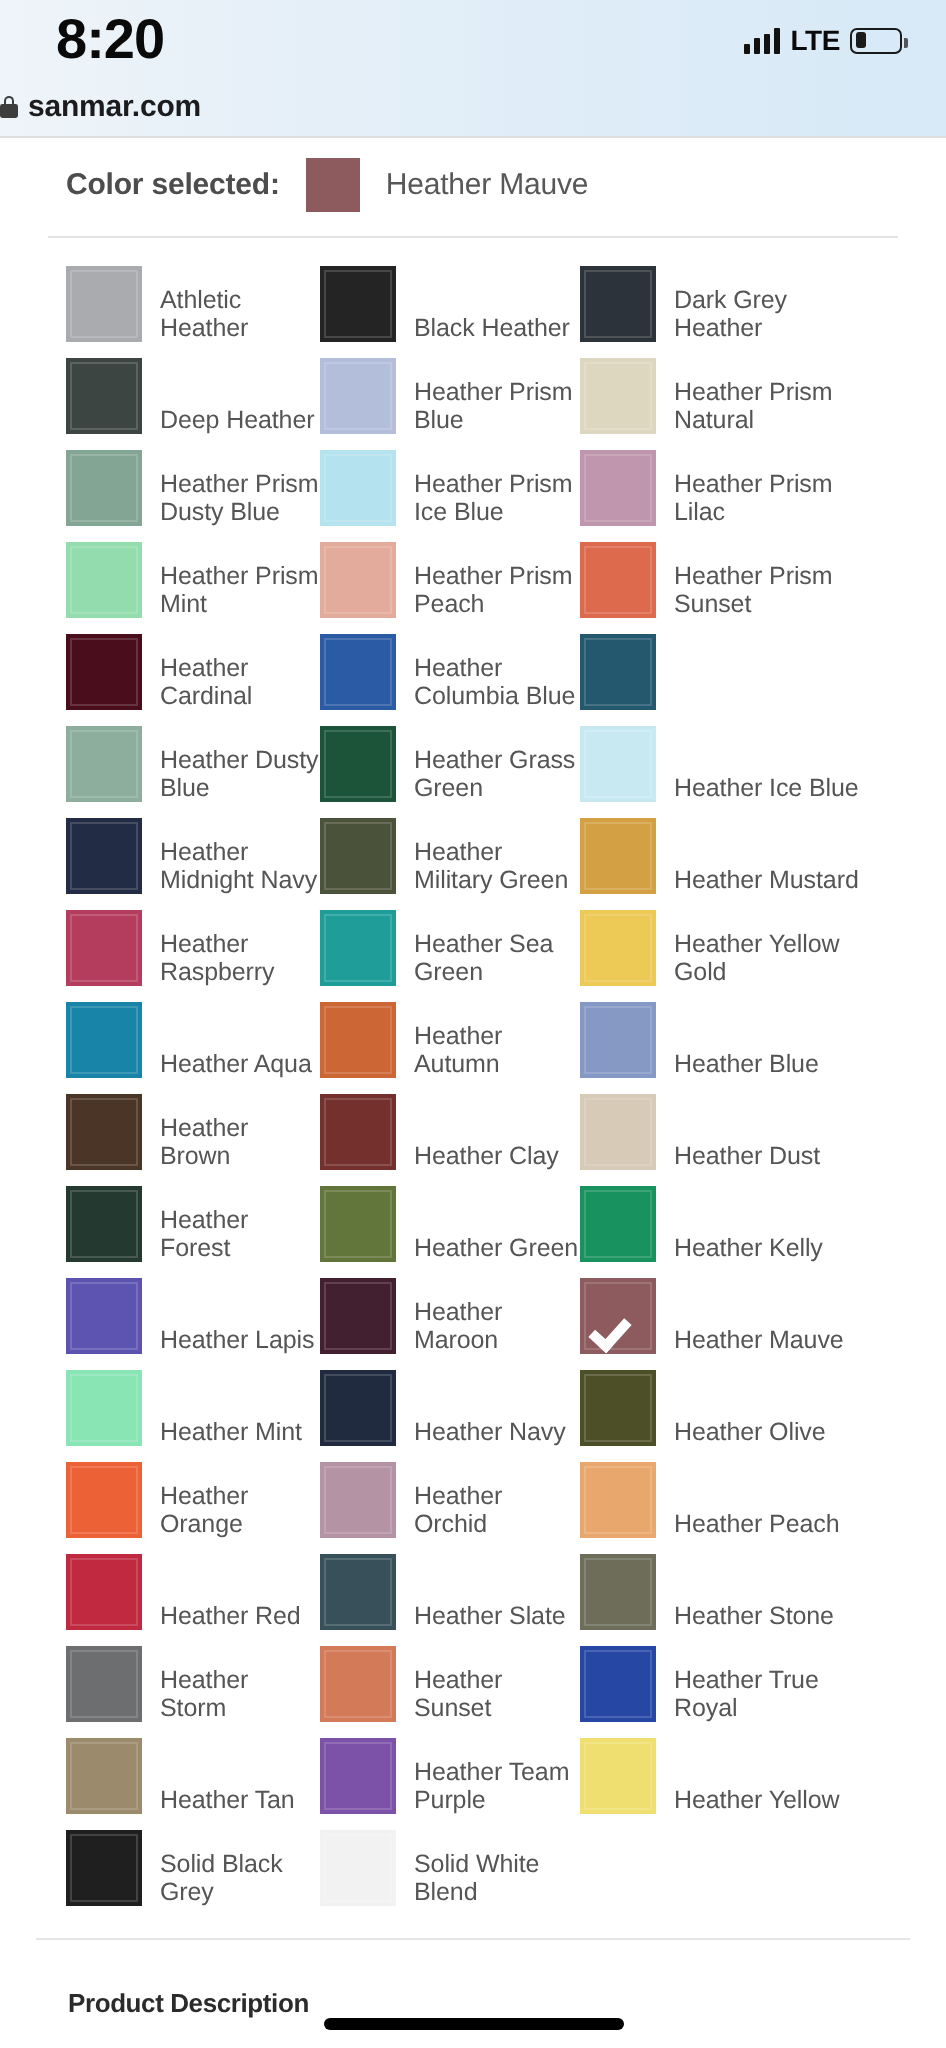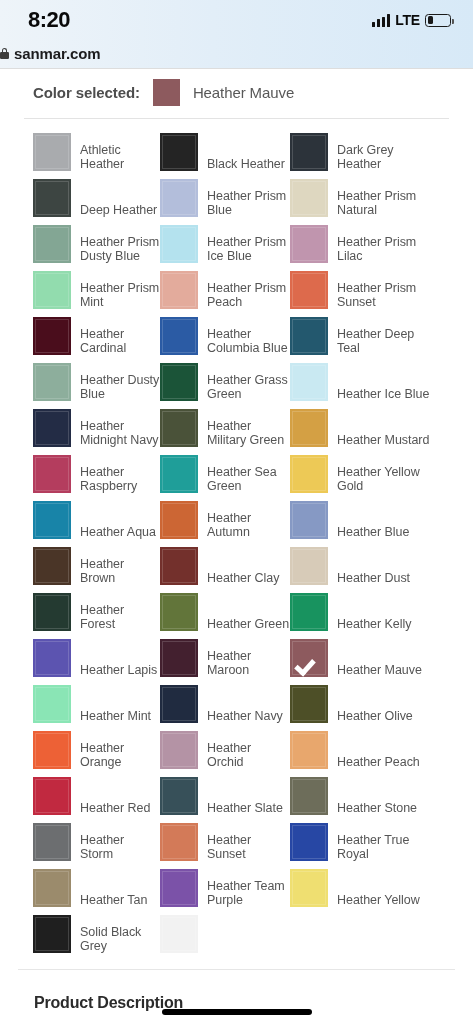--- a/index.html
+++ b/index.html
@@ -23,21 +23,21 @@
   }
   .statusbar {
     height: 40px;
     display: flex;
     align-items: center;
     justify-content: space-between;
     padding: 0 22px 0 28px;
     box-sizing: border-box;
   }
   .clock {
-    font-size: 22px;
+    font-size: 28px;
     font-weight: bold;
     color: #0a0a0a;
     letter-spacing: -0.5px;
   }
   .status-right {
     display: flex;
     align-items: center;
     gap: 5px;
   }
   .signal {
@@ -219,21 +219,21 @@
     max-width: 96px;
   }
 
   .section-divider {
     height: 1px;
     background: #e6e6e6;
     margin: 16px 18px 0 18px;
   }
 
   .product-description {
-    font-size: 16px;
+    font-size: 13px;
     font-weight: bold;
     color: #2b2b2b;
     padding: 24px 16px 0 34px;
     letter-spacing: -0.2px;
   }
   .desc-body {
     font-size: 14px;
     color: #4a4a4a;
     padding: 14px 0 0 34px;
   }
@@ -342,21 +342,20 @@
       <div class="color-cell">
         <span class="swatch" style="background: rgb(74, 13, 28);"></span>
         <span class="color-name">Heather Cardinal</span>
       </div>
       <div class="color-cell">
         <span class="swatch" style="background: rgb(43, 91, 164);"></span>
         <span class="color-name">Heather Columbia Blue</span>
       </div>
       <div class="color-cell">
         <span class="swatch" style="background: rgb(35, 88, 110);"></span>
-        <span class="color-name">Heather Deep Teal</span>
       </div>
       <div class="color-cell">
         <span class="swatch" style="background: rgb(141, 174, 156);"></span>
         <span class="color-name">Heather Dusty Blue</span>
       </div>
       <div class="color-cell">
         <span class="swatch" style="background: rgb(27, 84, 56);"></span>
         <span class="color-name">Heather Grass Green</span>
       </div>
       <div class="color-cell">
@@ -494,20 +493,21 @@
       <div class="color-cell">
         <span class="swatch" style="background: rgb(239, 223, 113);"></span>
         <span class="color-name">Heather Yellow</span>
       </div>
       <div class="color-cell">
         <span class="swatch" style="background: rgb(31, 31, 31);"></span>
         <span class="color-name">Solid Black Grey</span>
       </div>
       <div class="color-cell">
         <span class="swatch" style="background: rgb(242, 242, 242);"></span>
+        <span class="color-name">Solid White Blend</span>
       </div>
     </div>
 
   <div class="section-divider"></div>
 
   <div class="product-description">Product Description</div>
   <div class="desc-body">Retail fit</div>
 
   <div class="home-indicator"></div>
 

